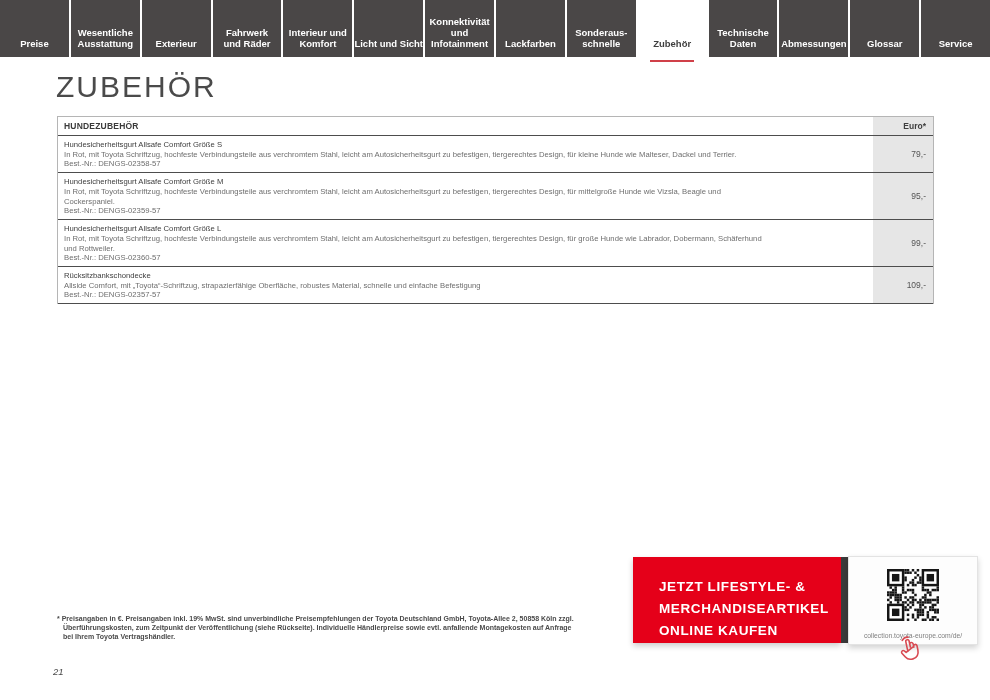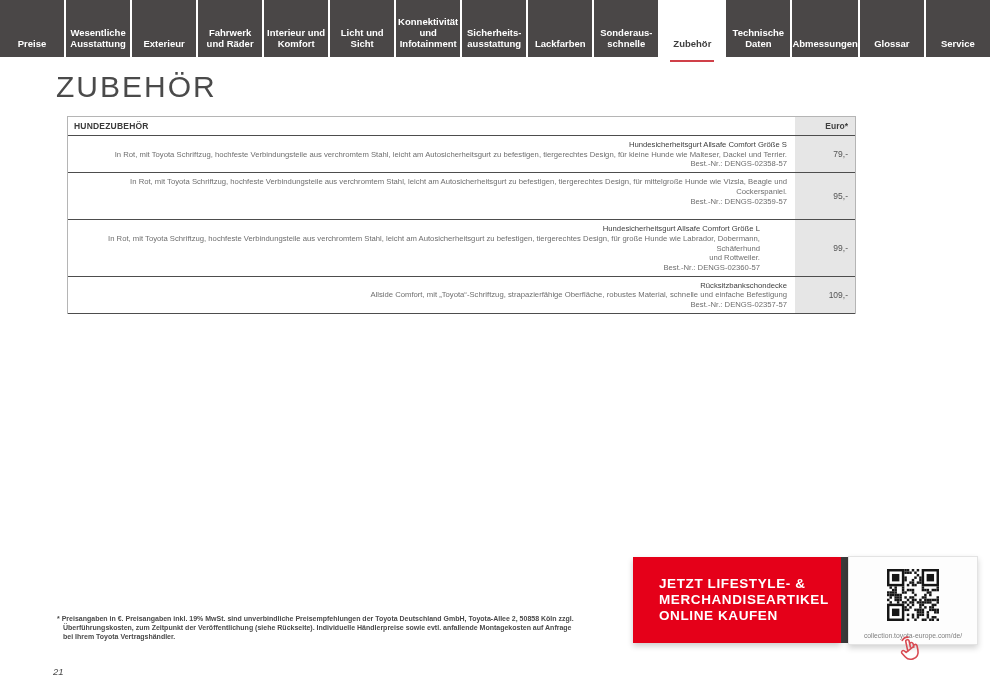--- a/index.html
+++ b/index.html
@@ -14,22 +14,22 @@
   .tab.active{background:#fff;color:#3f3f3f;}
   .tab .underline{display:none;}
   .tab.active .underline{display:block;position:absolute;left:50%;transform:translateX(-50%);
        bottom:-5px;width:44px;height:2px;background:var(--underline-red,#d04049);}
 
   
   .heading{position:absolute;left:56px;top:72px;font-size:30px;font-weight:300;letter-spacing:2px;
        color:#4a4a4a;line-height:1;}
 
   
-  .pricelist{position:absolute;left:67px;top:116px;width:789px;border:1px solid #b5b5b5;border-bottom:none;
-       box-sizing:border-box;text-align:right;}
+  .pricelist{position:absolute;left:57px;top:116px;width:877px;border:1px solid #b5b5b5;border-bottom:none;
+       box-sizing:border-box;}
   .trow{display:flex;border-bottom:1px solid #4d4d4d;}
   .tcell-main{flex:1;padding:4px 8px 3px 6px;}
   .tcell-price{width:60px;flex:0 0 60px;background:var(--price-col-bg,#e6e6e6);display:flex;
        align-items:center;justify-content:flex-end;padding-right:7px;box-sizing:border-box;
        font-size:8.5px;color:#555;}
   .thead{height:18px;}
   .thead .tcell-main{display:flex;align-items:center;padding-top:0;padding-bottom:0;
        font-weight:700;font-size:8.5px;color:#3a3a3a;letter-spacing:.2px;}
   .thead .tcell-price{font-weight:600;color:#3f3f3f;}
   .row-title{font-size:7.7px;color:#3d3d3d;line-height:9.7px;}
@@ -38,21 +38,21 @@
 
   
   .footnote{position:absolute;left:57px;top:615px;width:552px;font-size:7px;font-weight:700;
        color:#4a4a4a;line-height:8.8px;white-space:pre-line;padding-left:6px;text-indent:-6px;}
   .pagenum{position:absolute;left:53px;top:666px;font-size:9.5px;color:#4a4a4a;font-style:italic;}
 
   
   .banner-red{position:absolute;left:633px;top:557px;width:208px;height:86px;
        background:var(--brand-red,#e50019);box-shadow:0 3px 6px rgba(0,0,0,.2);box-sizing:border-box;
        padding:19px 0 0 26px;}
-  .banner-text{color:#fff;font-size:13.5px;font-weight:600;letter-spacing:.6px;line-height:16px;
+  .banner-text{color:#fff;font-size:13.5px;font-weight:600;letter-spacing:.6px;line-height:22px;
        white-space:pre-line;}
   .banner-strip{position:absolute;left:841px;top:557px;width:7px;height:86px;background:#3c3a3a;}
   .qr-panel{position:absolute;left:848px;top:556px;width:130px;height:89px;background:#fdfdfd;
        border:1px solid #e3e3e3;box-sizing:border-box;box-shadow:0 3px 6px rgba(0,0,0,.18);}
   .qr-code{position:absolute;left:38px;top:12px;}
   .qr-url{position:absolute;left:0;bottom:5px;width:100%;text-align:center;font-size:6.8px;color:#808080;}
   .hand{position:absolute;left:895px;top:633px;width:30px;height:30px;}
 </style>
 </head>
 <body>
@@ -65,22 +65,20 @@
 Ausstattung</div>
     <div class="tab">Exterieur</div>
     <div class="tab">Fahrwerk
 und Räder</div>
     <div class="tab">Interieur und
 Komfort</div>
     <div class="tab">Licht und Sicht</div>
     <div class="tab">Konnektivität
 und
 Infotainment</div>
-    <div class="tab">Sicherheits-
-ausstattung</div>
     <div class="tab">Lackfarben</div>
     <div class="tab">Sonderaus-
 schnelle</div>
     <div class="tab active">
       <span>Zubehör</span>
       <span class="underline"></span>
     </div>
     <div class="tab">Technische
 Daten</div>
     <div class="tab">Abmessungen</div>
@@ -100,20 +98,21 @@
       <div class="tcell-main">
         <div class="row-title">Hundesicherheitsgurt Allsafe Comfort Größe S</div>
         <div class="row-desc">In Rot, mit Toyota Schriftzug, hochfeste Verbindungsteile aus verchromtem Stahl, leicht am Autosicherheitsgurt zu befestigen, tiergerechtes Design, für kleine Hunde wie Malteser, Dackel und Terrier.</div>
         <div class="row-order">Best.-Nr.: DENGS-02358-57</div>
       </div>
       <div class="tcell-price">79,-</div>
     </div>
 
     <div class="trow r2">
       <div class="tcell-main">
+        <div class="row-title">Hundesicherheitsgurt Allsafe Comfort Größe M</div>
         <div class="row-desc">In Rot, mit Toyota Schriftzug, hochfeste Verbindungsteile aus verchromtem Stahl, leicht am Autosicherheitsgurt zu befestigen, tiergerechtes Design, für mittelgroße Hunde wie Vizsla, Beagle und
 Cockerspaniel.</div>
         <div class="row-order">Best.-Nr.: DENGS-02359-57</div>
       </div>
       <div class="tcell-price">95,-</div>
     </div>
 
     <div class="trow r3">
       <div class="tcell-main">
         <div class="row-title">Hundesicherheitsgurt Allsafe Comfort Größe L</div>

